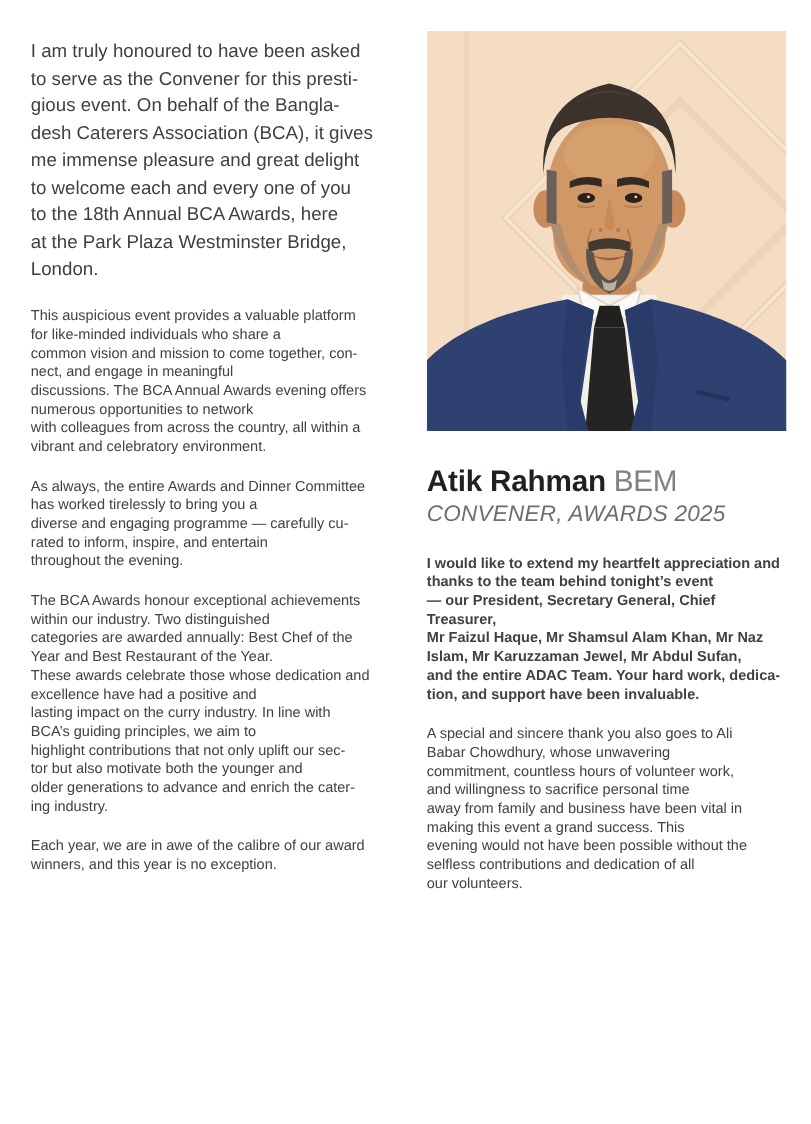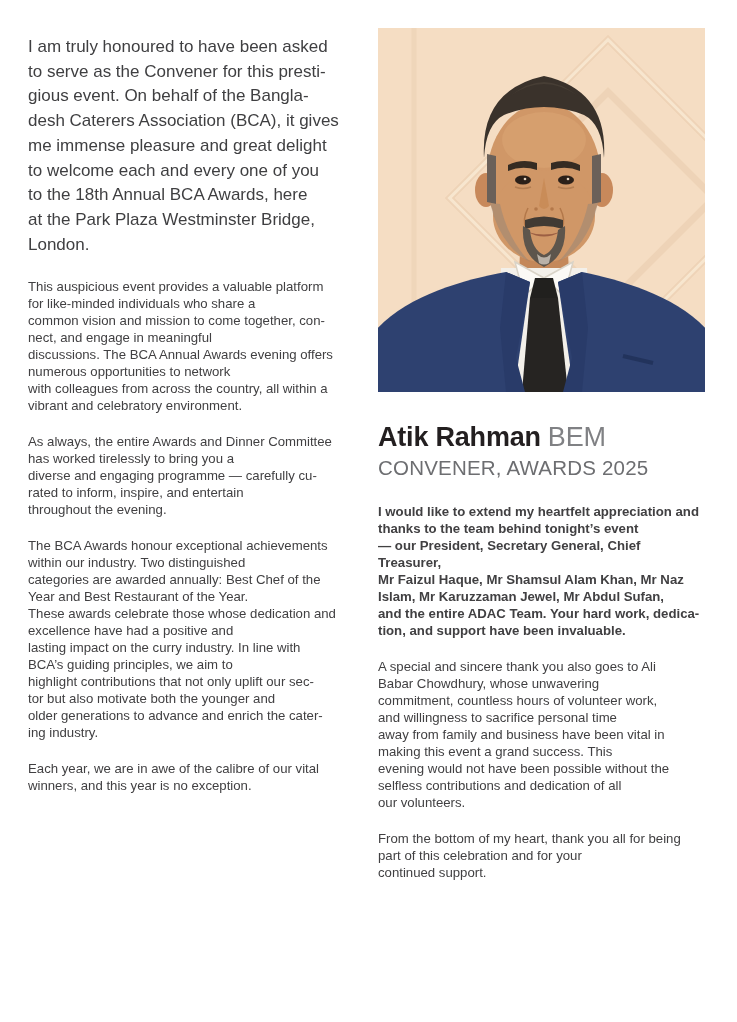--- a/index.html
+++ b/index.html
@@ -13,21 +13,21 @@
     overflow: hidden;
   }
   .col-left {
     position: absolute;
     left: 28px;
     top: 35px;
     width: 327px;
   }
   .col-right {
     position: absolute;
-    left: 378px;
+    left: 388px;
     top: 28px;
     width: 327px;
   }
   .intro {
     font-size: 17px;
     line-height: 24.7px;
     margin: 0 0 21px 0;
     white-space: pre-line;
     color: #3f3f41;
   }
@@ -58,20 +58,21 @@
     color: #808184;
     margin-left: 7px;
   }
   .role {
     margin: 3px 0 0 0;
     font-size: 20.5px;
     font-weight: normal;
     color: #6d6e71;
     letter-spacing: 0.2px;
     line-height: 1.15;
+    font-style: italic;
   }
   .col-right p.body:first-of-type { margin-top: 23px; font-weight: bold; }
 </style>
 </head>
 <body>
 
 <div class="page">
 
   <div class="col-left">
     <p class="intro">I am truly honoured to have been asked
@@ -101,21 +102,21 @@
 categories are awarded annually: Best Chef of the
 Year and Best Restaurant of the Year.
 These awards celebrate those whose dedication and
 excellence have had a positive and
 lasting impact on the curry industry. In line with
 BCA’s guiding principles, we aim to
 highlight contributions that not only uplift our sec-
 tor but also motivate both the younger and
 older generations to advance and enrich the cater-
 ing industry.</p>
-    <p class="body">Each year, we are in awe of the calibre of our vital
+    <p class="body">Each year, we are in awe of the calibre of our award
 winners, and this year is no exception.</p>
   </div>
 
   <div class="col-right">
 
     <div class="photo-frame">
       <svg width="327" height="364" viewBox="0 0 327 364" xmlns="http://www.w3.org/2000/svg">
 
         <rect x="0" y="0" width="327" height="364" fill="#f5ddc3"></rect>
 
@@ -204,18 +205,15 @@
 tion, and support have been invaluable.</p>
     <p class="body">A special and sincere thank you also goes to Ali
 Babar Chowdhury, whose unwavering
 commitment, countless hours of volunteer work,
 and willingness to sacrifice personal time
 away from family and business have been vital in
 making this event a grand success. This
 evening would not have been possible without the
 selfless contributions and dedication of all
 our volunteers.</p>
-    <p class="body">From the bottom of my heart, thank you all for being
-part of this celebration and for your
-continued support.</p>
   </div>
 
 </div>
 
 </body></html>

